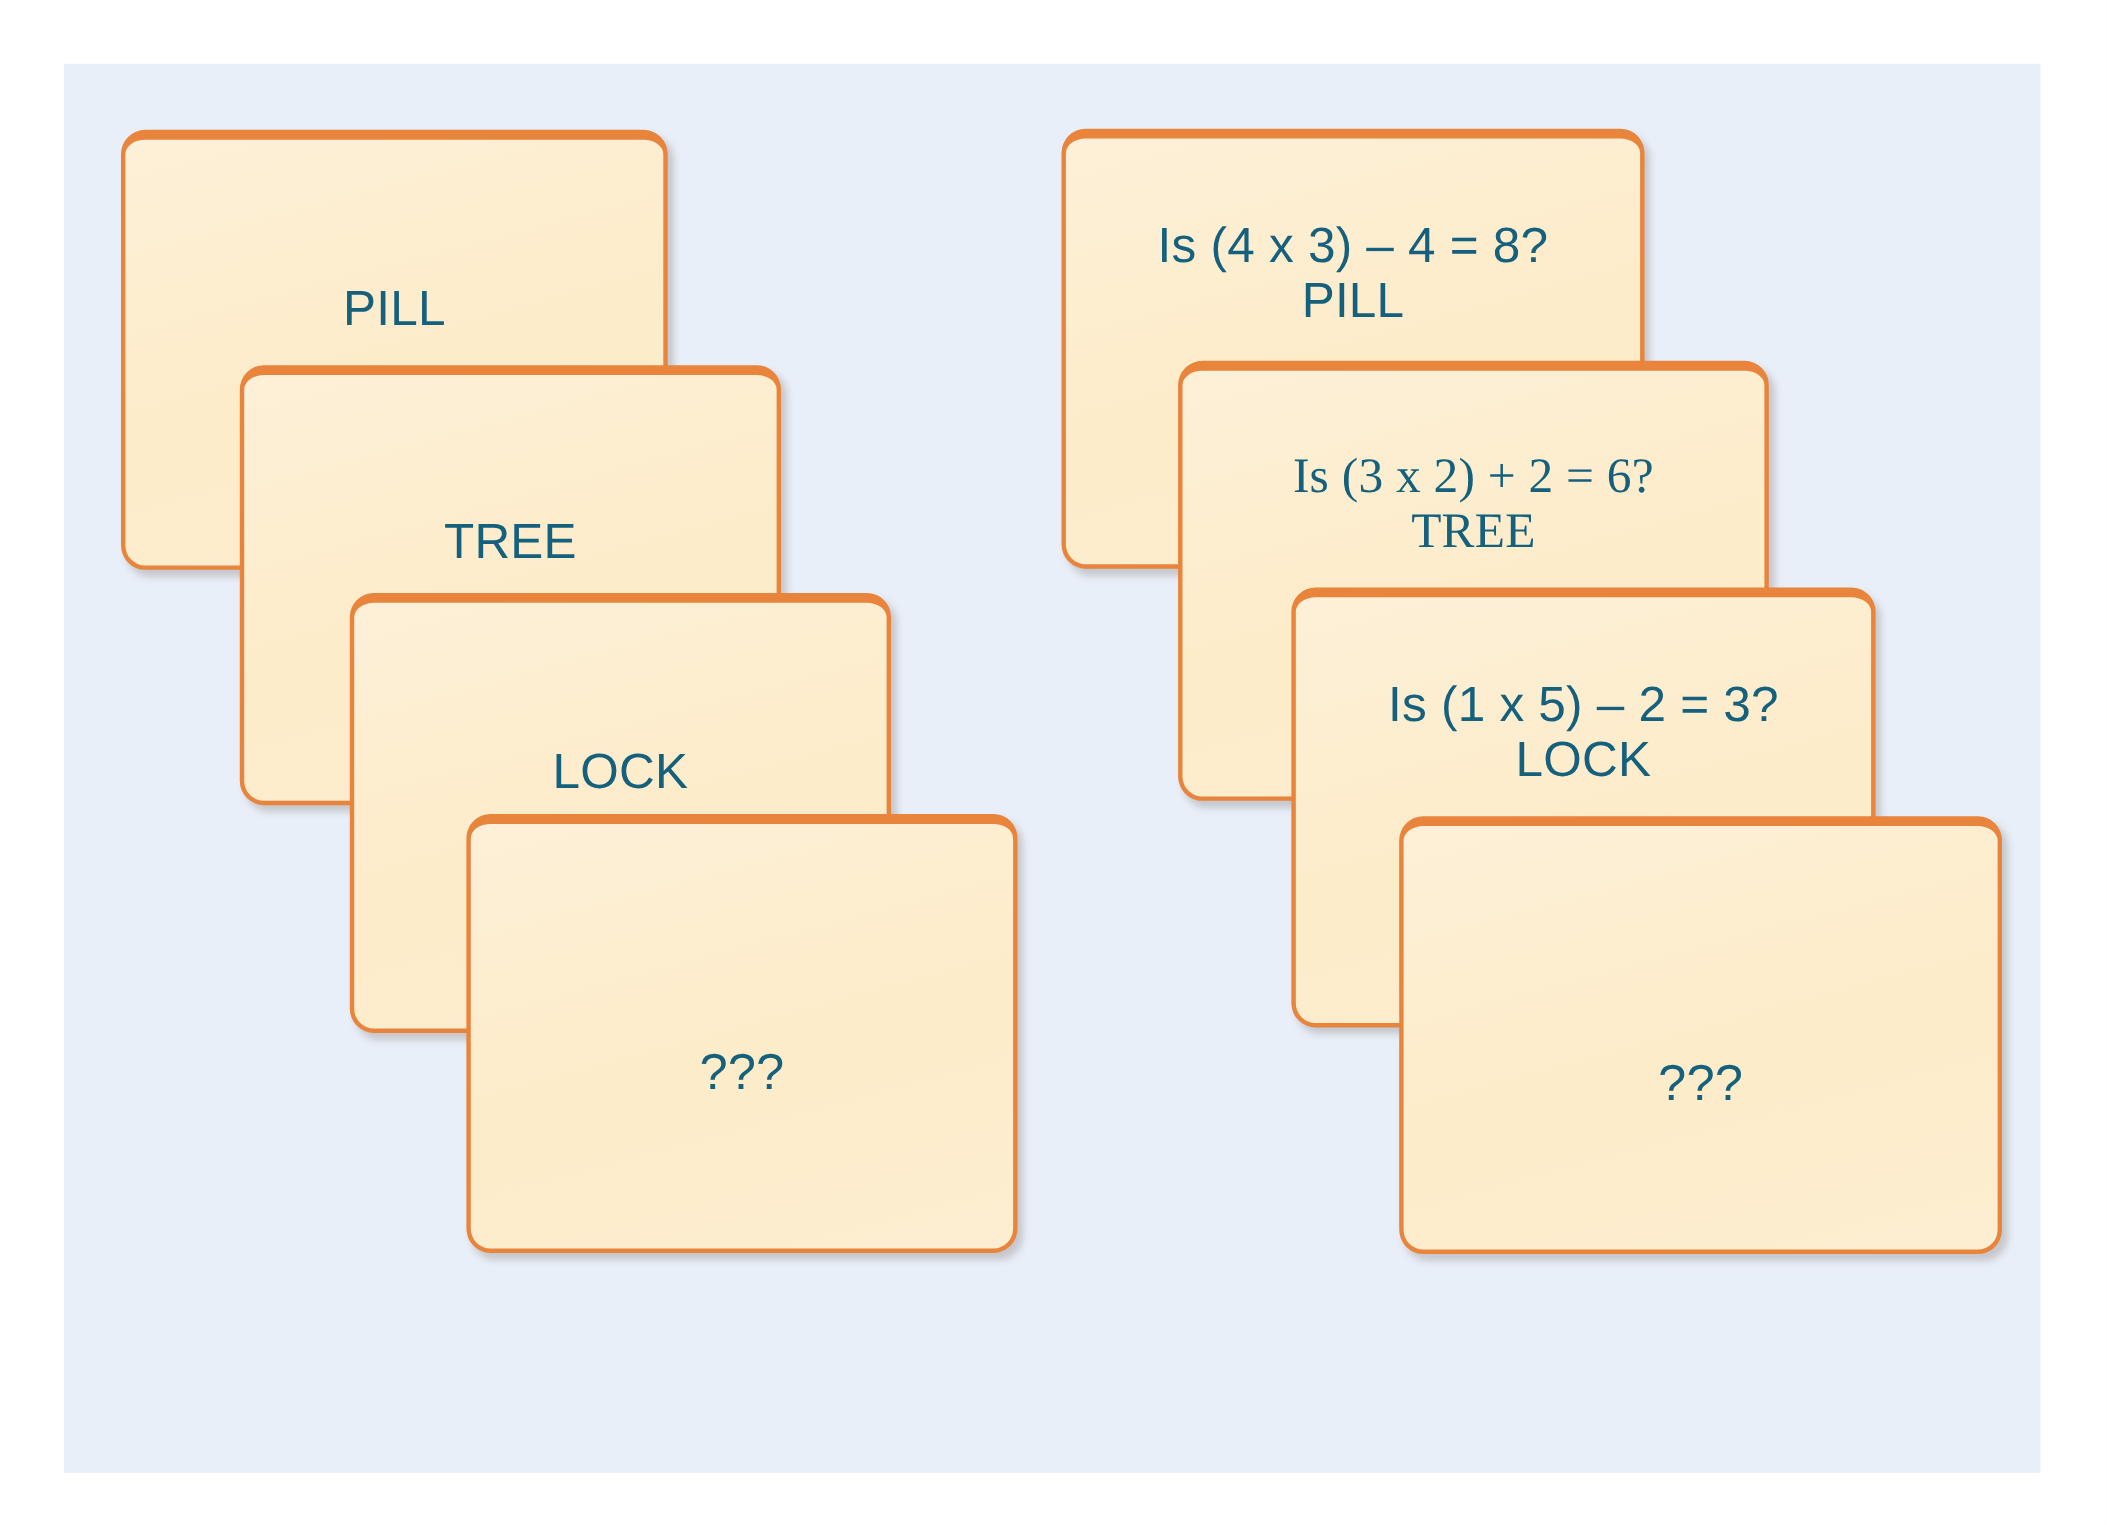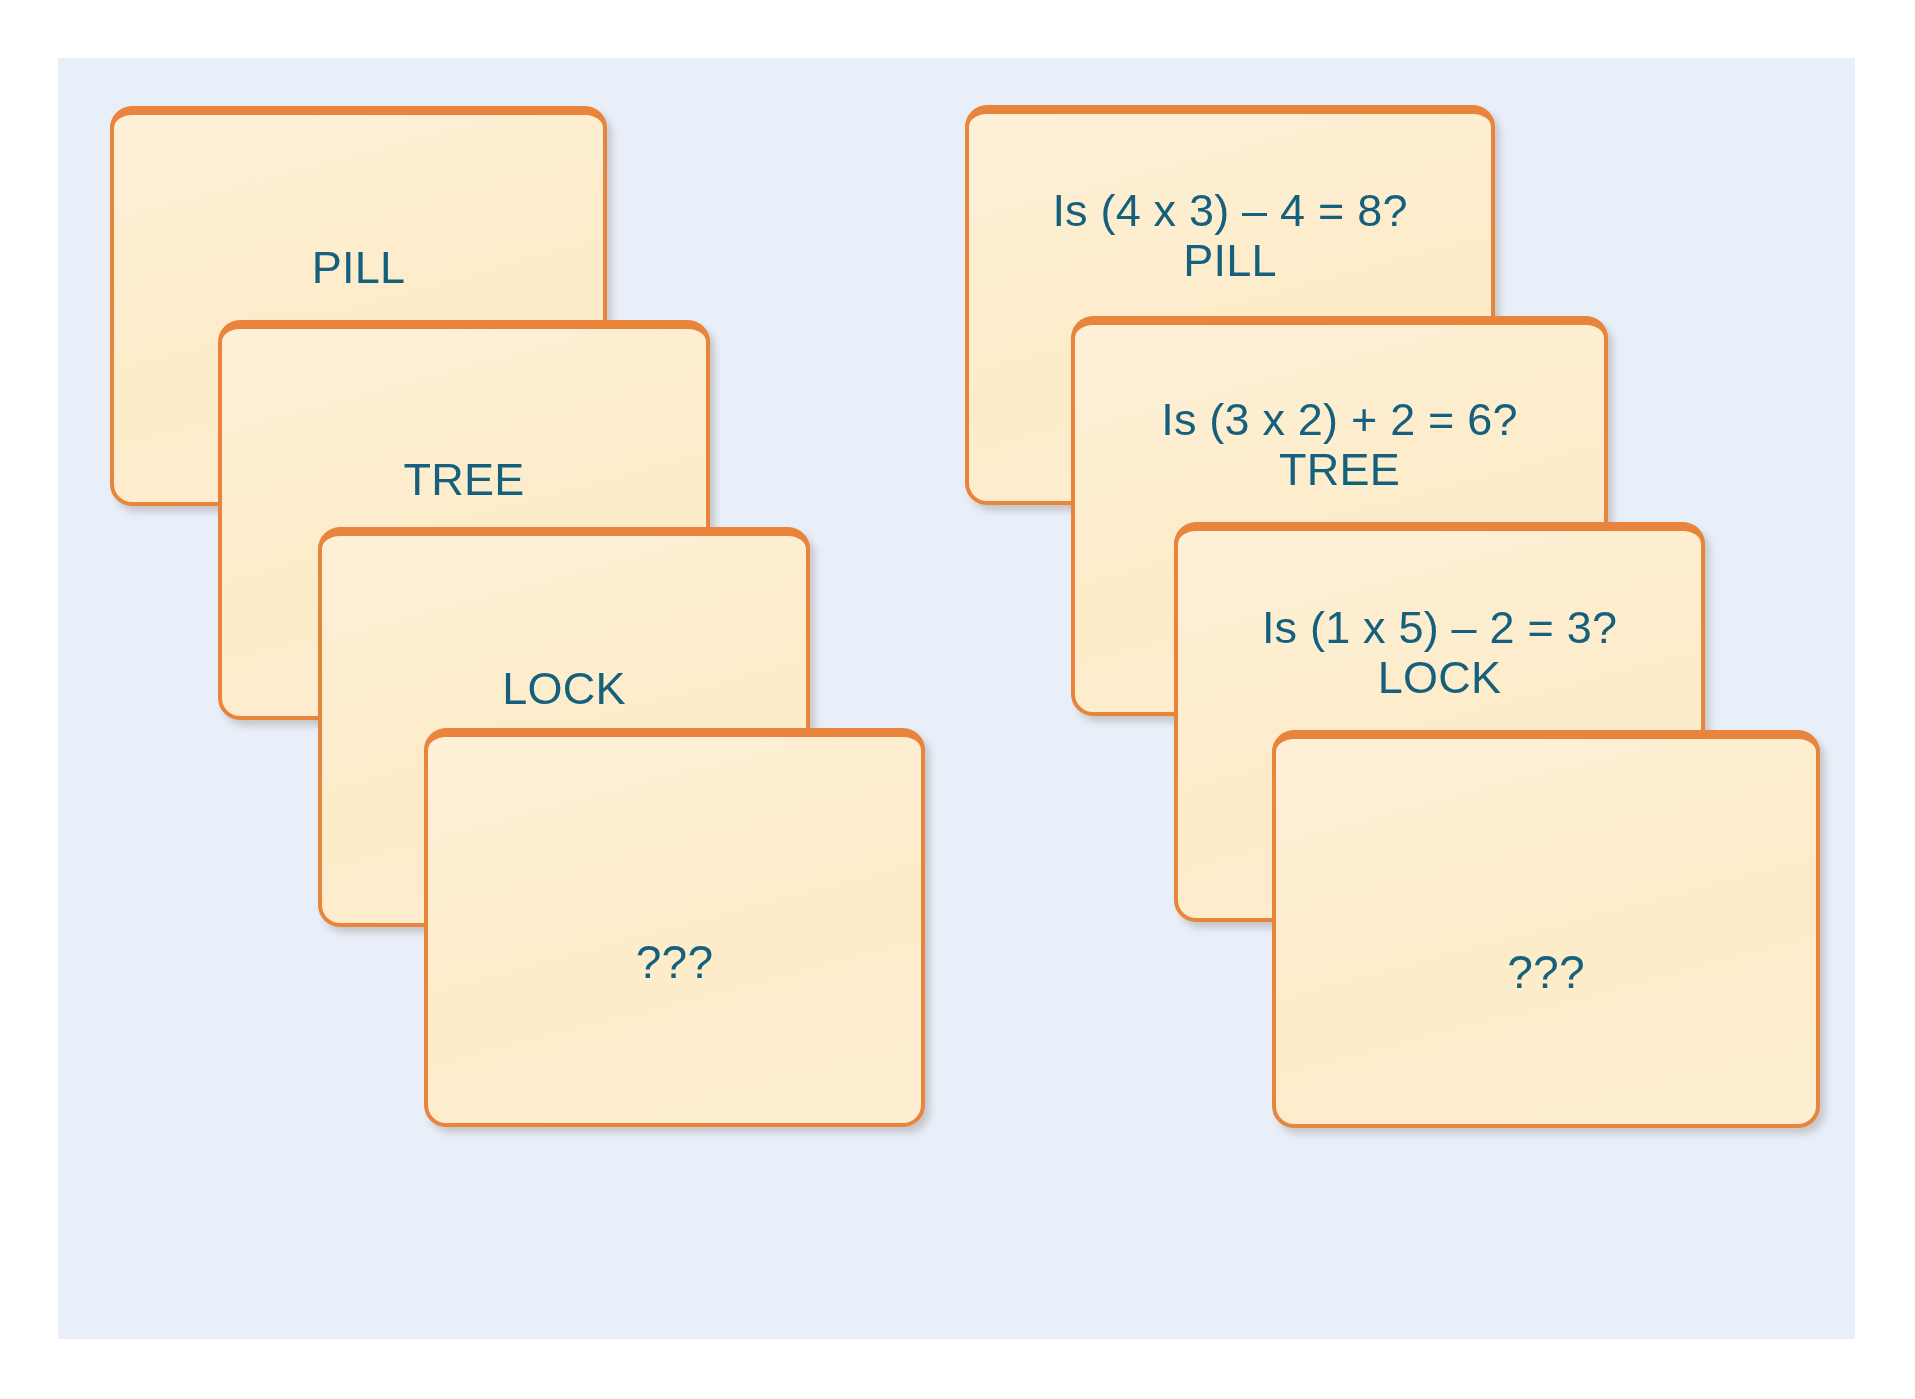--- a/index.html
+++ b/index.html
@@ -26,21 +26,21 @@
     position: absolute;
     left: 58px;
     top: 58px;
     width: 1797px;
     height: 1281px;
     background: #e9eff9;
   }
 
   .stack {
     position: absolute;
-    top: 0;
+    top: 12px;
     left: 0;
     width: 100%;
     height: 100%;
     padding-left: 35px;
   }
 
   .card {
     position: absolute;
     background: #fdeed0;
     border: 4px solid #e8843c;
@@ -73,21 +73,21 @@
   .l3 .card-text { top: 128px; font-size: 45px; }
   .l4 .card-text { top: 200px; font-size: 46px; }
 
   
   .r1 { left: 907px;  top: 47px;  width: 530px; height: 400px; }
   .r2 { left: 1013px; top: 258px; width: 537px; height: 400px; }
   .r3 { left: 1116px; top: 464px; width: 531px; height: 400px; }
   .r4 { left: 1214px; top: 672px; width: 548px; height: 398px; }
 
   .r1 .card-text { top: 72px;  font-size: 45px; }
-  .r2 .card-text { top: 70px;  font-size: 45px; }
+  .r2 .card-text { top: 70px;  font-size: 45px; font-family: Liberation Serif, serif; }
   .r3 .card-text { top: 72px;  font-size: 45px; }
   .r4 .card-text { top: 208px; font-size: 46px; }
 
   .caption {
     position: absolute;
     text-align: center;
     color: #1a1a1a;
     font-size: 49px;
     line-height: 1.22;
     white-space: pre-line;

